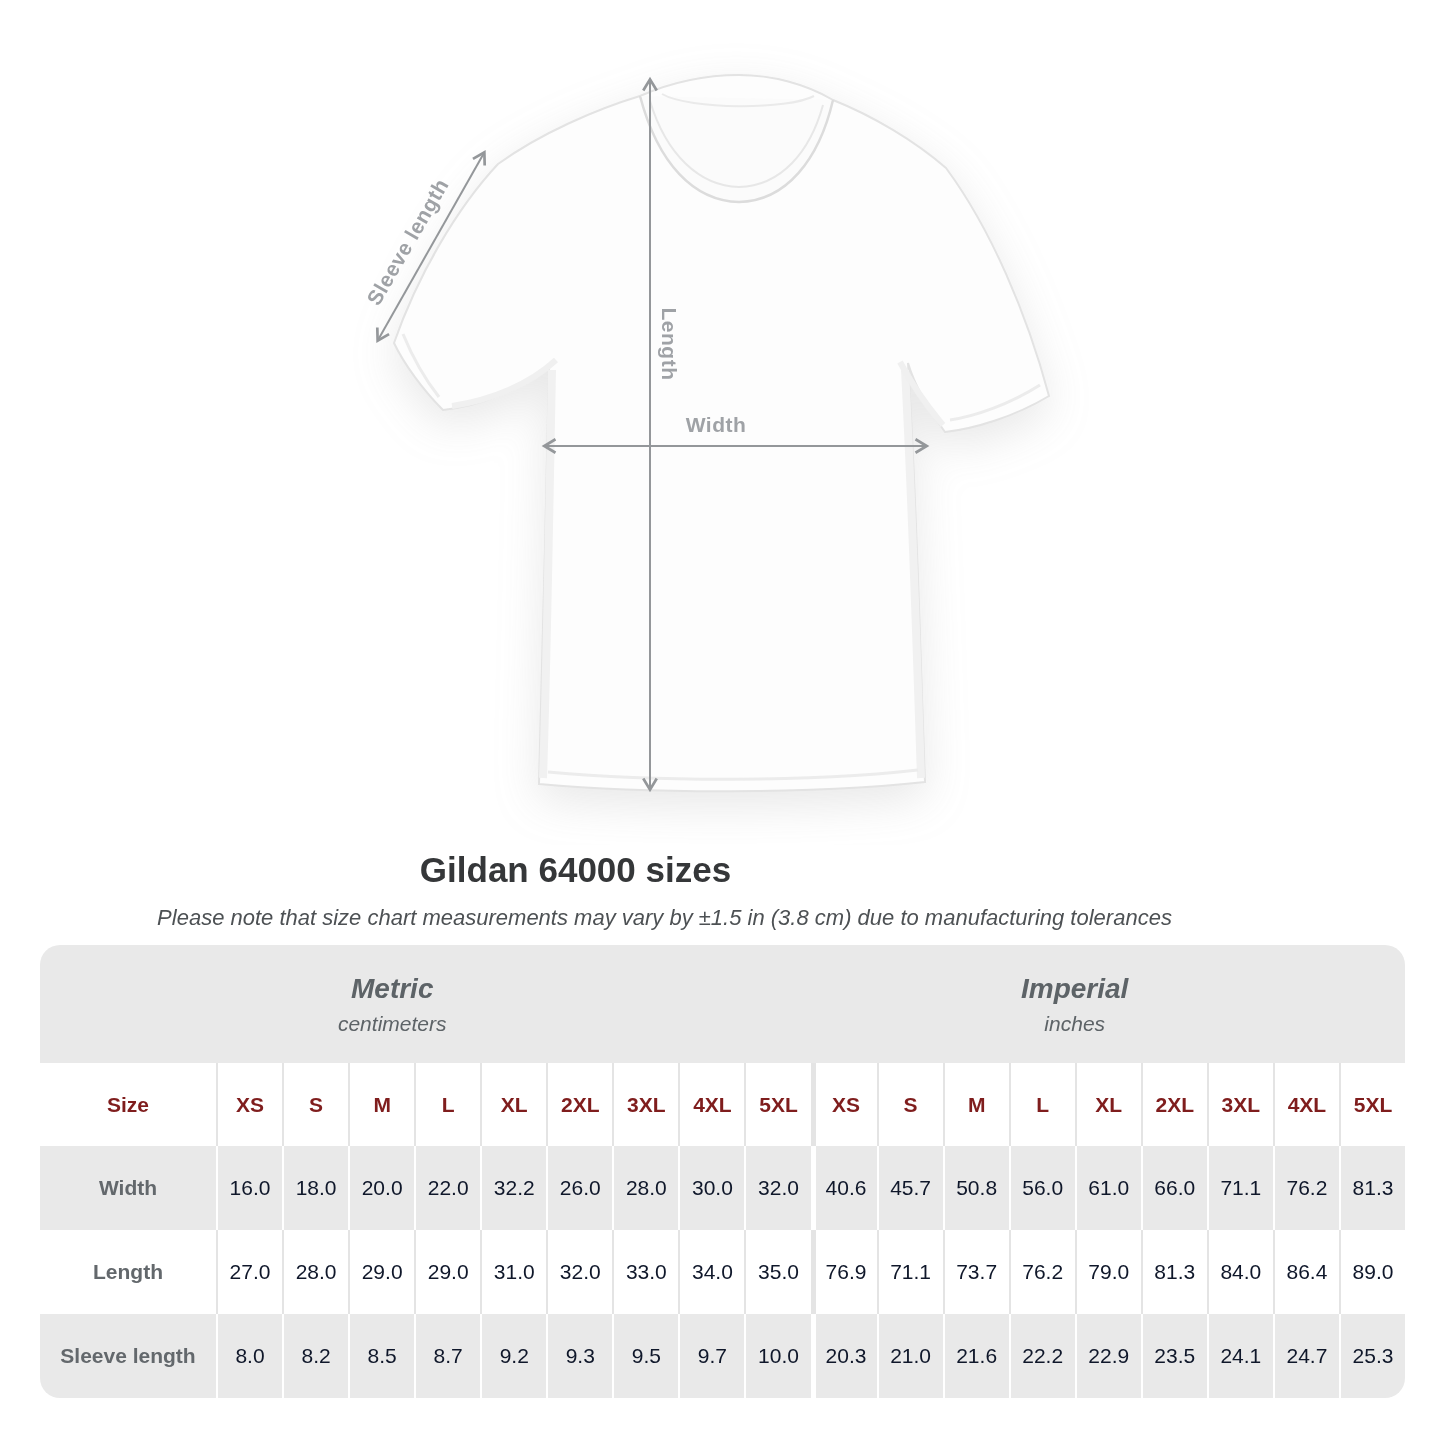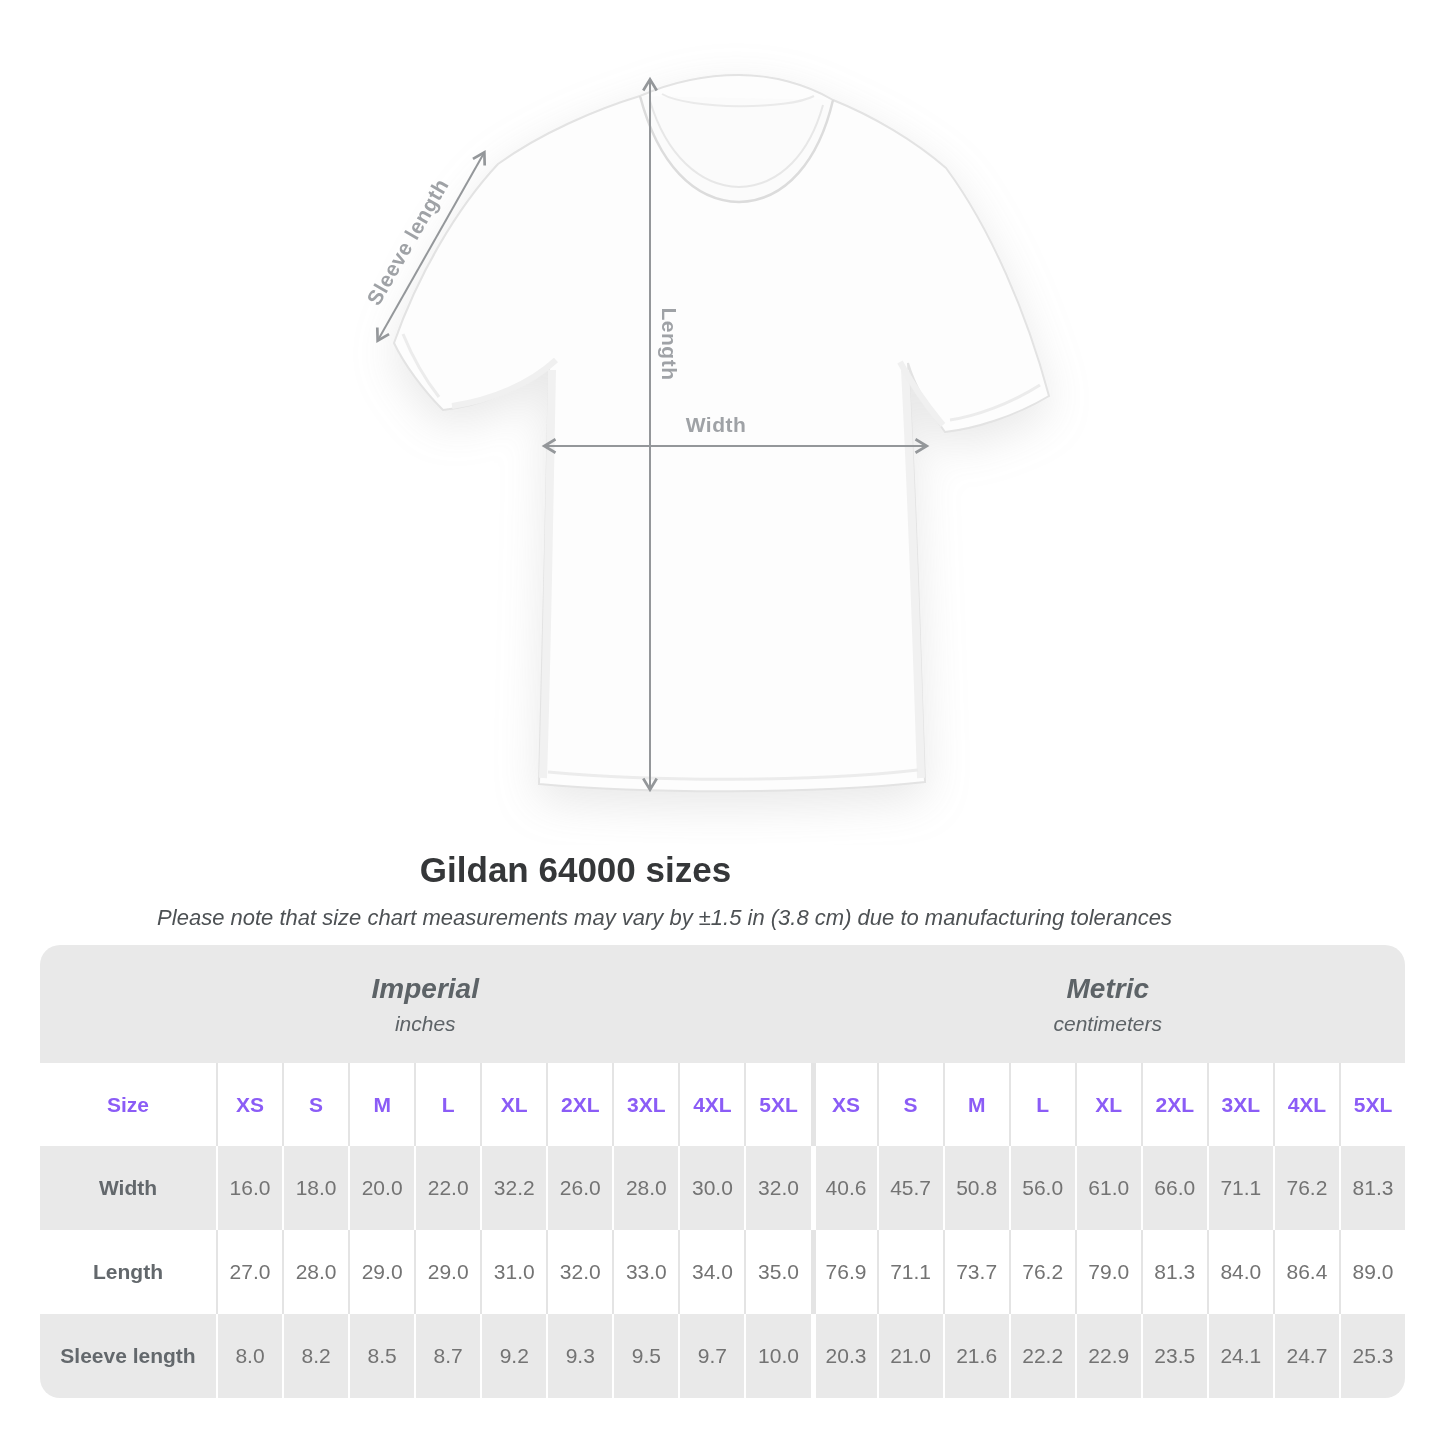--- a/index.html
+++ b/index.html
@@ -26,23 +26,23 @@
   .sizetable{position:absolute;left:40px;top:945px;width:1365px;
              border-radius:20px;overflow:hidden;background:#fff;}
   .grid{display:grid;grid-template-columns:176px repeat(18,1fr);
         grid-template-rows:118px 83px 84px 84px 84px;}
   .gcell{display:flex;align-items:center;justify-content:center;box-sizing:border-box;}
   .span10{grid-column:span 10;}
   .span9{grid-column:span 9;}
   .band{background:#e9e9e9;flex-direction:column;gap:7px;}
   .unit-title{font-style:italic;font-weight:700;font-size:28px;color:#5d6367;}
   .unit-sub{font-style:italic;font-size:21px;color:#5d6367;}
-  .head{font-weight:700;font-size:21px;color:#8b5cf6;}
+  .head{font-weight:700;font-size:21px;color:#7f1d1d;}
   .rowlabel{font-weight:700;font-size:21px;color:#63686c;}
-  .val{font-size:21px;color:#737373;text-align:right;}
+  .val{font-size:21px;color:#0f172a;text-align:right;}
   .shade{background:#e9e9e9;}
   .sep{border-left:2px solid #e4e4e4;}
   .shade.sep{border-left-color:#ffffff;}
   .junction{border-left-width:5px;}
 </style>
 </head>
 <body>
 
 <div class="diagram">
   <svg class="tshirt-svg" width="1445" height="845" viewBox="0 0 1445 845">
@@ -91,27 +91,27 @@
   <div class="lbl lbl-sleeve">Sleeve length</div>
   <div class="lbl lbl-length">Length</div>
   <div class="lbl lbl-width">Width</div>
 </div>
 
 <h1 class="title">Gildan 64000 sizes</h1>
 <p class="subtitle">Please note that size chart measurements may vary by ±1.5 in (3.8 cm) due to manufacturing tolerances</p>
 
 <div class="sizetable">
   <div class="grid" id="size-grid">
+      <div class="gcell band span9">
+        <div class="unit-title">Metric</div>
+        <div class="unit-sub">centimeters</div>
+      </div>
       <div class="gcell band span10">
         <div class="unit-title">Imperial</div>
         <div class="unit-sub">inches</div>
-      </div>
-      <div class="gcell band span9">
-        <div class="unit-title">Metric</div>
-        <div class="unit-sub">centimeters</div>
       </div>
       <div class="gcell head">Size</div>
       <div class="gcell head sep">XS</div>
       <div class="gcell head sep">S</div>
       <div class="gcell head sep">M</div>
       <div class="gcell head sep">L</div>
       <div class="gcell head sep">XL</div>
       <div class="gcell head sep">2XL</div>
       <div class="gcell head sep">3XL</div>
       <div class="gcell head sep">4XL</div>

